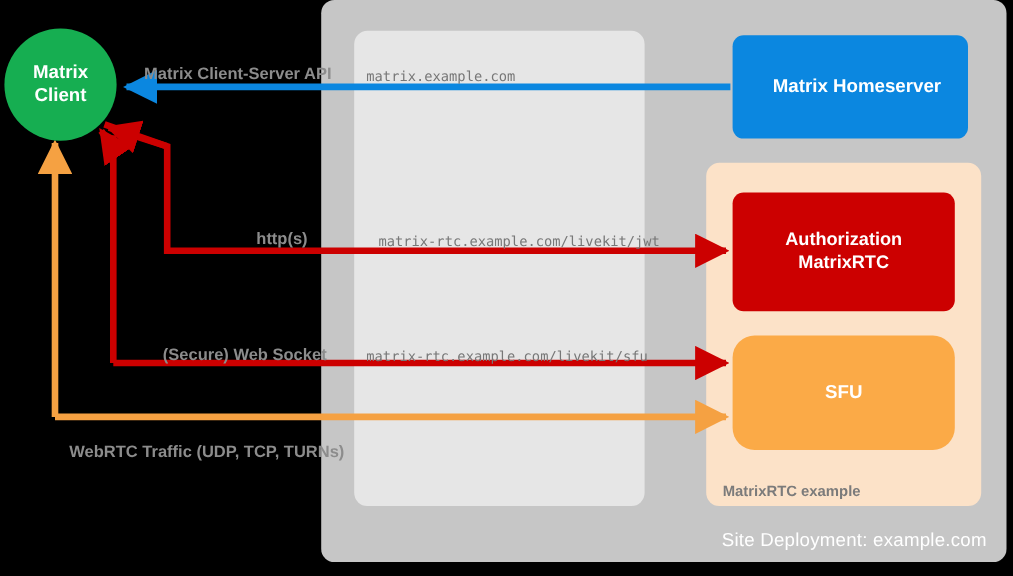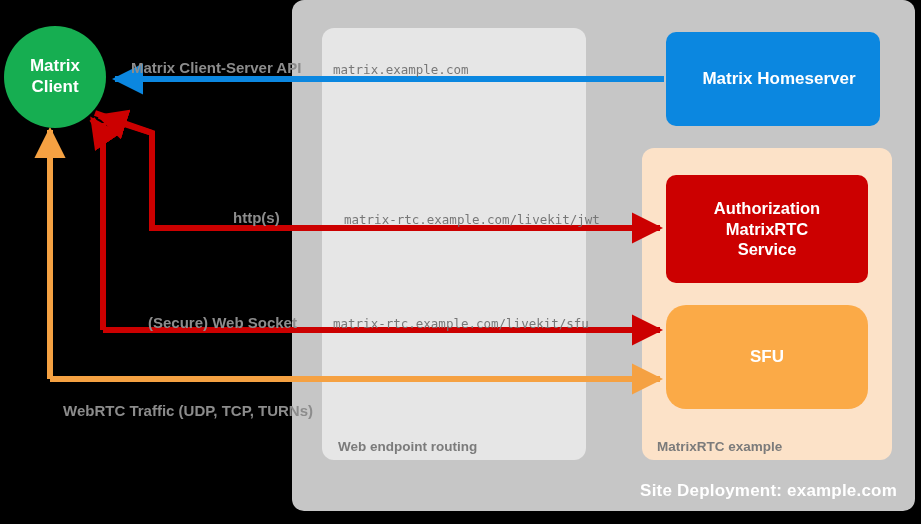--- a/index.html
+++ b/index.html
@@ -23,21 +23,21 @@
     background:#FCE2C8;border-radius:12px;
   }
 
   .container-label{
     position:absolute;font-size:13.5px;font-weight:bold;color:#7B7B7B;
     white-space:nowrap;
   }
   #web-routing-label{left:338px;top:439px;}
   #rtc-backend-label{left:657px;top:439px;}
   #site-label{
-    position:absolute;right:24px;top:481px;font-size:17px;font-weight:bold;
+    position:absolute;right:24px;top:481px;font-size:17px;font-weight:normal;
     color:#FFFFFF;white-space:nowrap;letter-spacing:.2px;
   }
 
   
   #matrix-client{
     left:4px;top:26px;width:102px;height:102px;border-radius:50%;
     background:#16AE51;display:flex;align-items:center;justify-content:center;
     text-align:center;color:#fff;font-weight:bold;font-size:17px;line-height:1.22;
   }
   #homeserver{
@@ -129,34 +129,32 @@
   </div>
 
   <div class="abs" id="homeserver">
     <span>Matrix Homeserver</span>
   </div>
 
   <div class="abs" id="auth-service">
     <div>
       <div>Authorization</div>
       <div>MatrixRTC</div>
-      <div>Service</div>
     </div>
   </div>
 
   <div class="abs" id="sfu">
     <span>SFU</span>
   </div>
 
   <div class="edge-label" id="lbl-csapi">Matrix Client-Server API</div>
   <div class="edge-label" id="lbl-https">http(s)</div>
   <div class="edge-label" id="lbl-ws">(Secure) Web Socket</div>
   <div class="edge-label" id="lbl-webrtc">WebRTC Traffic (UDP, TCP, TURNs)</div>
 
   <div class="url-label" id="url-matrix">matrix.example.com</div>
   <div class="url-label" id="url-jwt">matrix-rtc.example.com/livekit/jwt</div>
   <div class="url-label" id="url-sfu">matrix-rtc.example.com/livekit/sfu</div>
 
-  <div class="container-label" id="web-routing-label">Web endpoint routing</div>
   <div class="container-label" id="rtc-backend-label">MatrixRTC example</div>
   <div id="site-label">Site Deployment: example.com</div>
 
 </div>
 
 </body></html>

